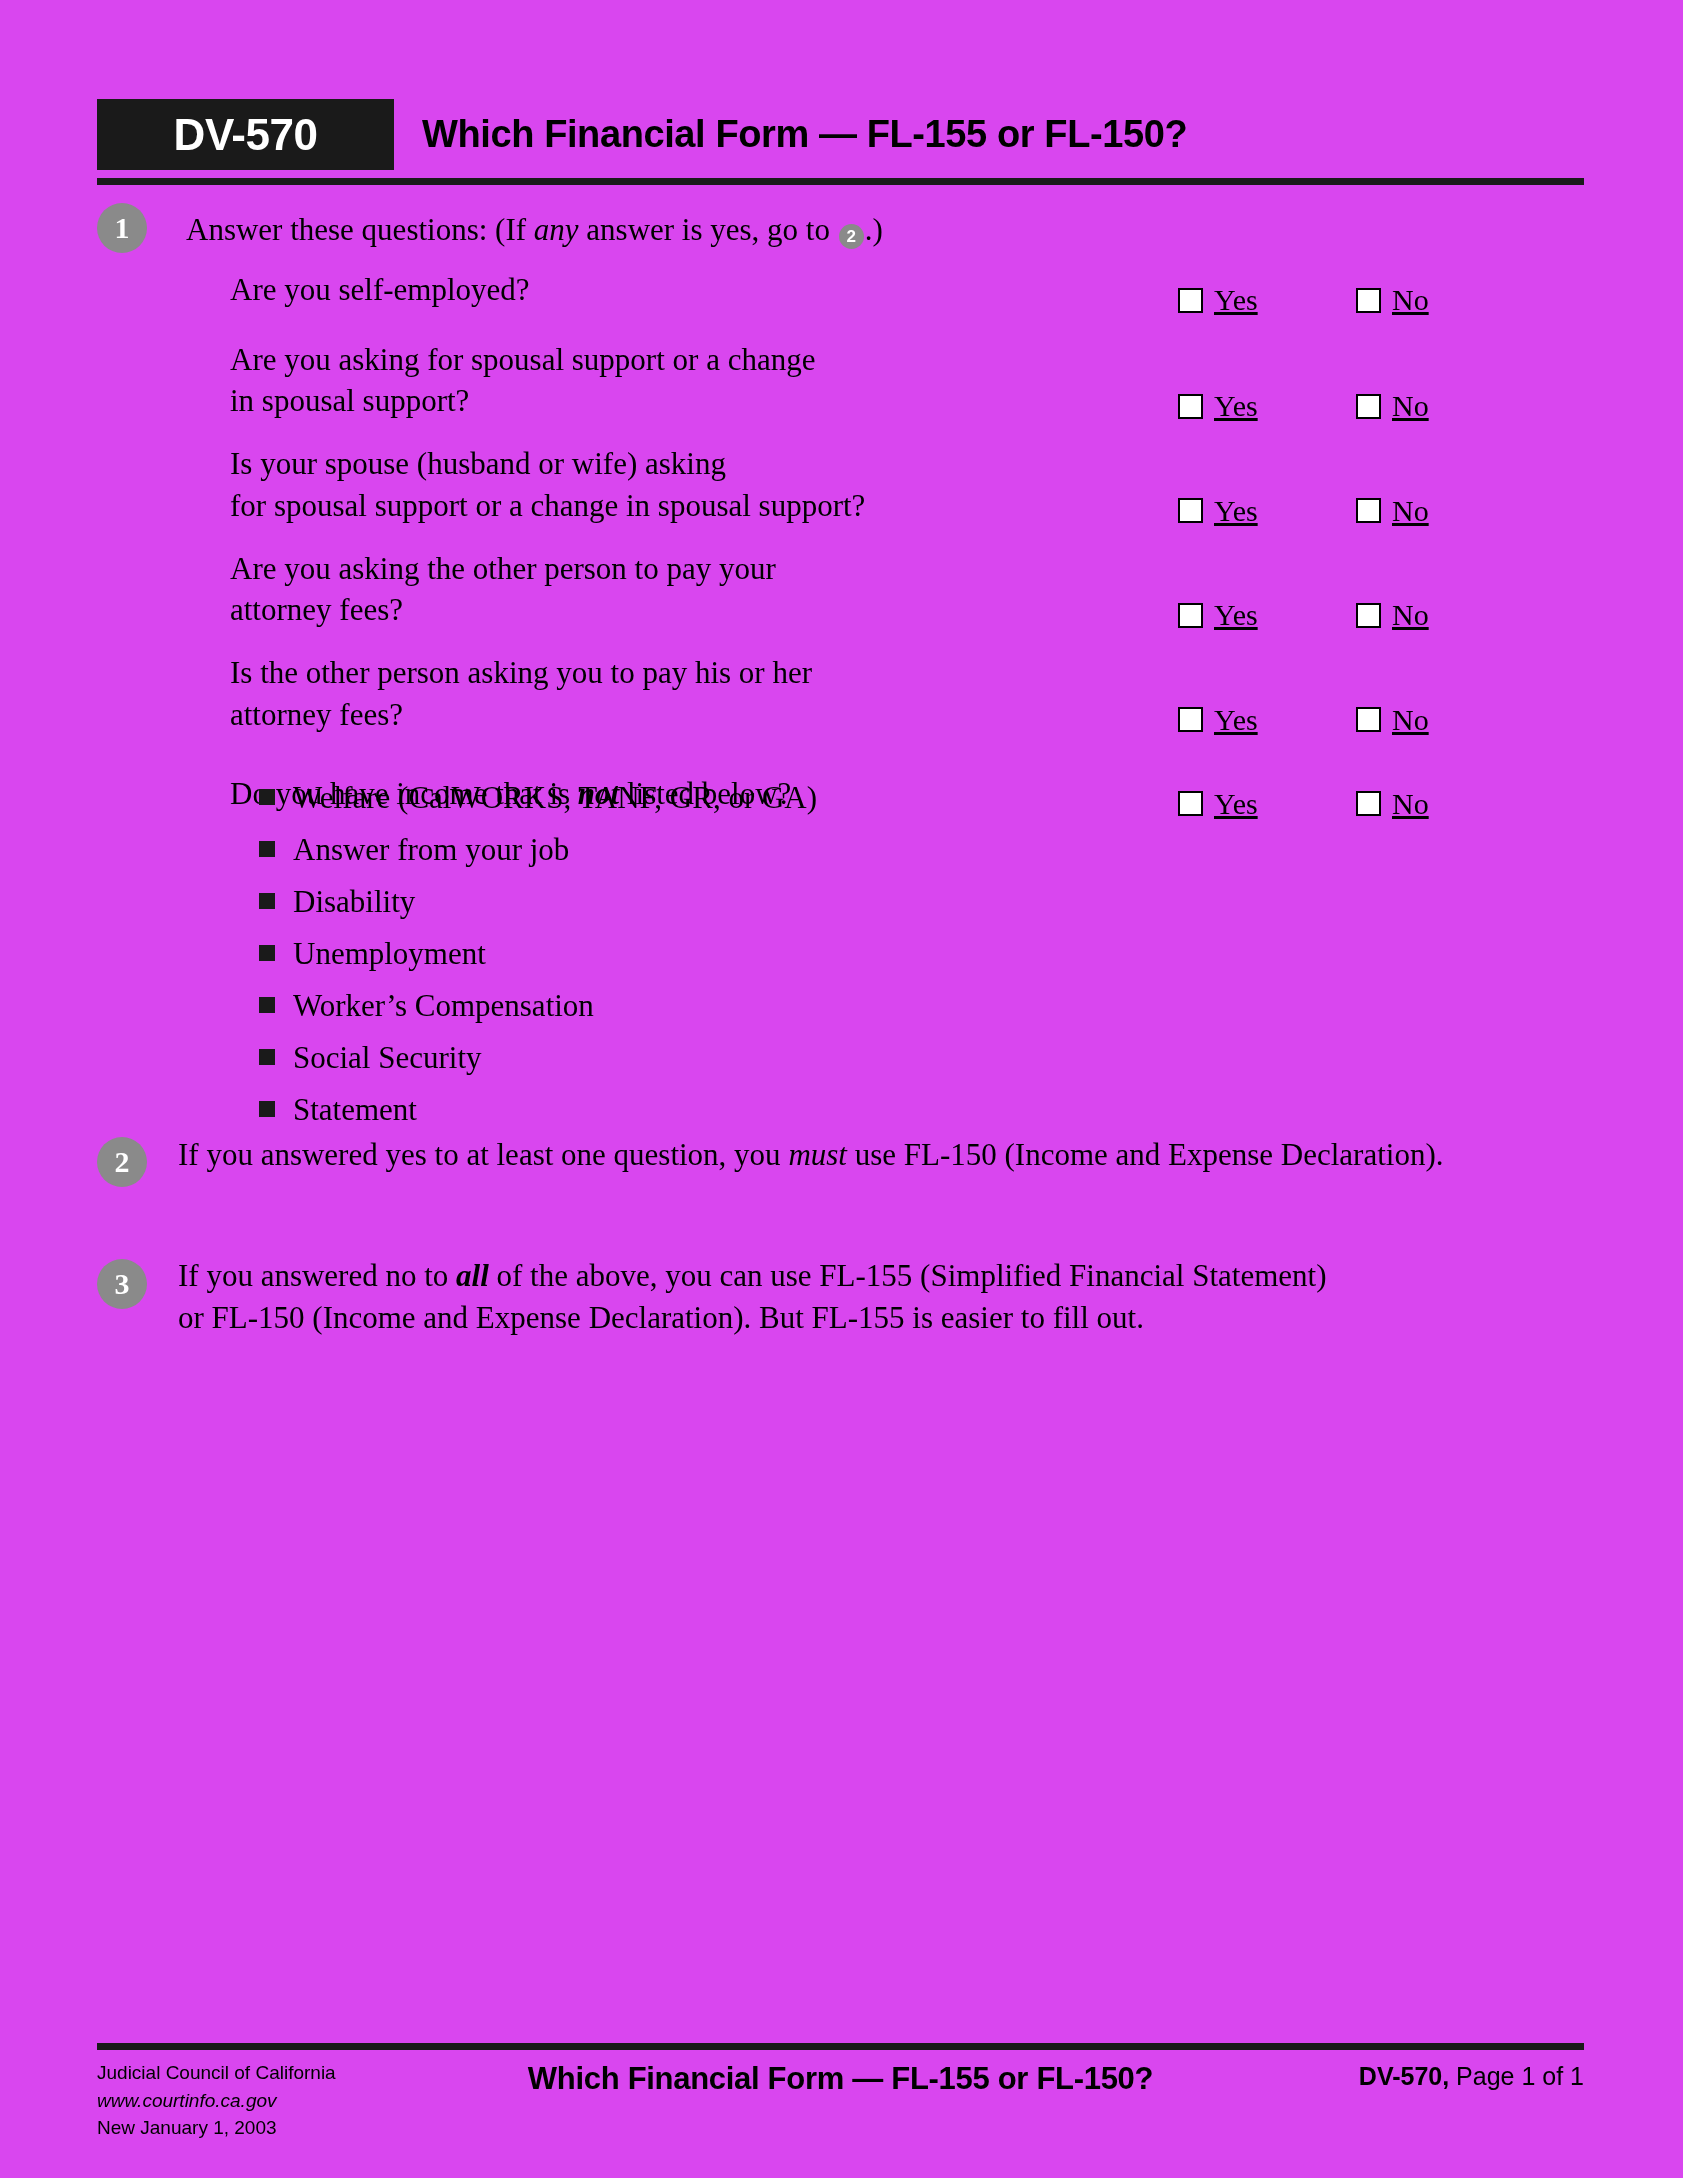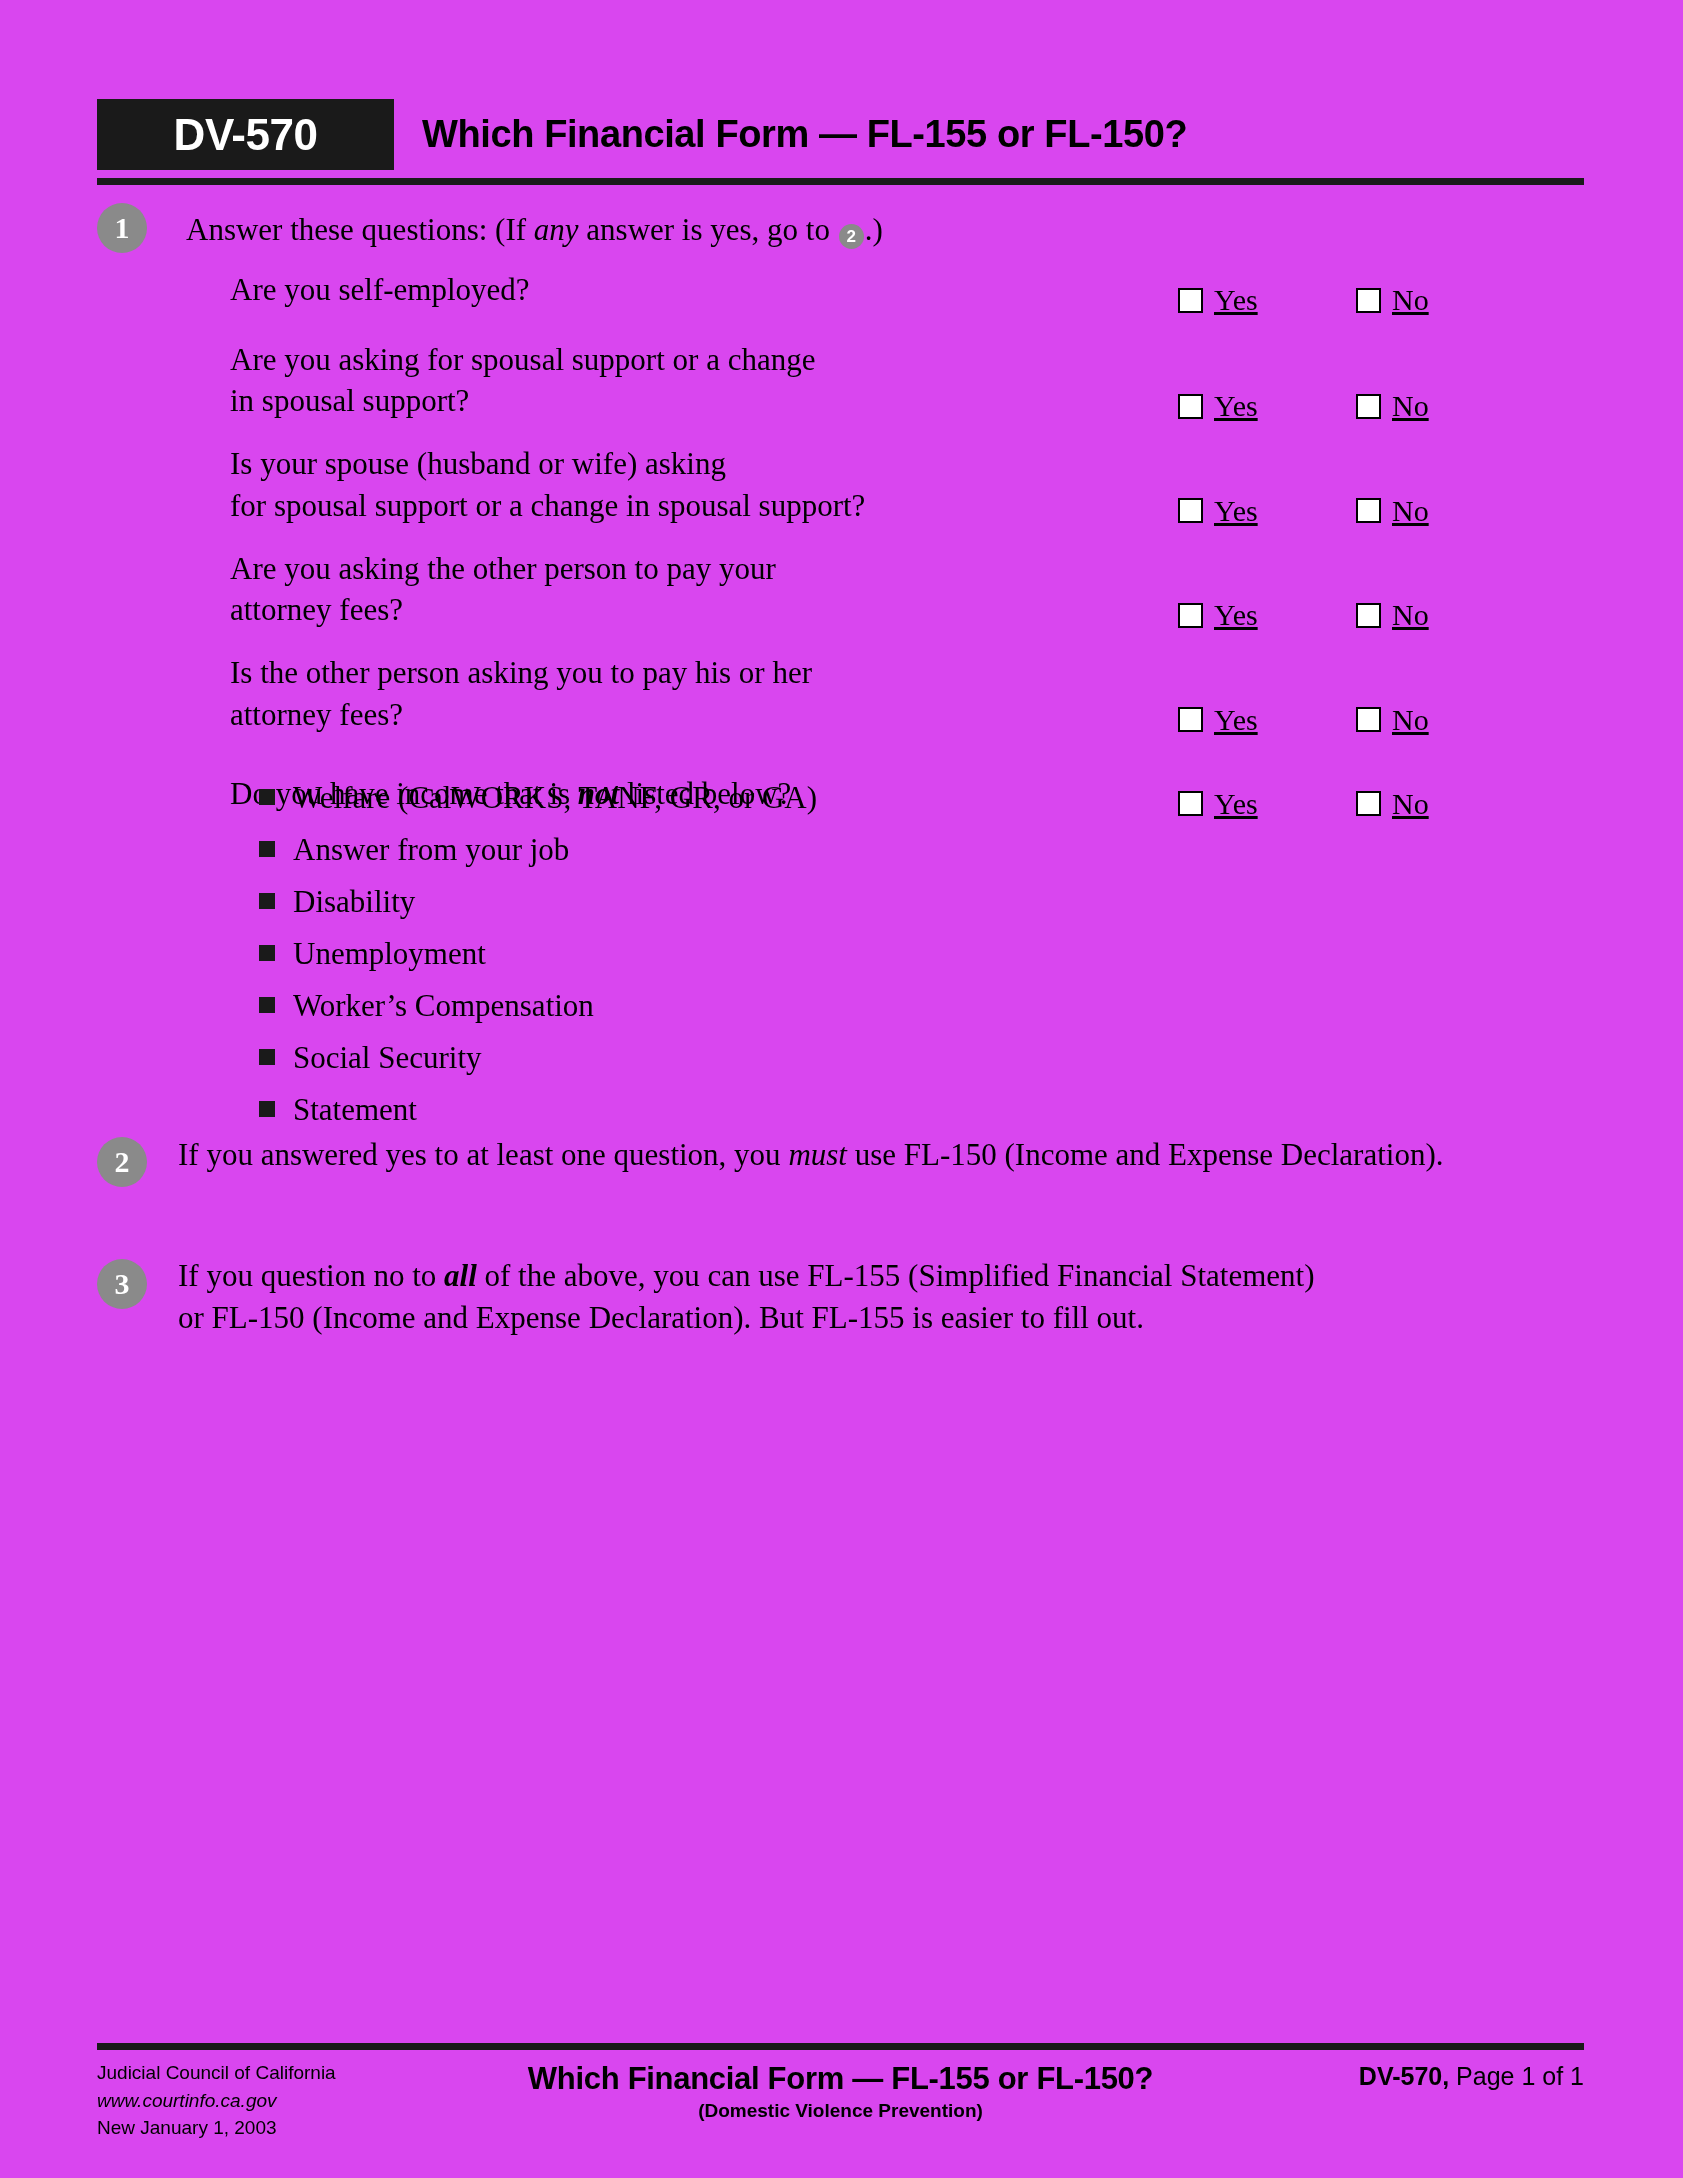--- a/index.html
+++ b/index.html
@@ -407,34 +407,33 @@
     </div>
   </div>
 
   <div class="step-marker step2-marker">2</div>
   <div class="step-body step2-body">
     <span>If you answered yes to at least one question, you </span><i>must</i><span> use FL-150 (Income and Expense Declaration).</span><br>
   </div>
 
   <div class="step-marker step3-marker">3</div>
   <div class="step-body step3-body">
-    <span>If you question no to </span><b>all</b><span> of the above, you can use FL-155 (Simplified Financial Statement)</span><br>
+    <span>If you answered no to </span><b>all</b><span> of the above, you can use FL-155 (Simplified Financial Statement)</span><br>
     <span>or FL-150 (Income and Expense Declaration). But FL-155 is easier to fill out.</span>
   </div>
 
   <div class="rule-bottom"></div>
   <div class="footer">
     <div class="footer-left">
       <div>Judicial Council of California</div>
       <div class="url">www.courtinfo.ca.gov</div>
       <div>New January 1, 2003</div>
     </div>
     <div class="footer-center">
       <div class="footer-center-title">Which Financial Form — FL-155 or FL-150?</div>
-      <div class="footer-center-sub">(Domestic Violence Prevention)</div>
     </div>
     <div class="footer-right">
       <b>DV-570,</b><span> Page 1 of 1</span>
     </div>
   </div>
 
 </div>
 
 
 </body></html>

